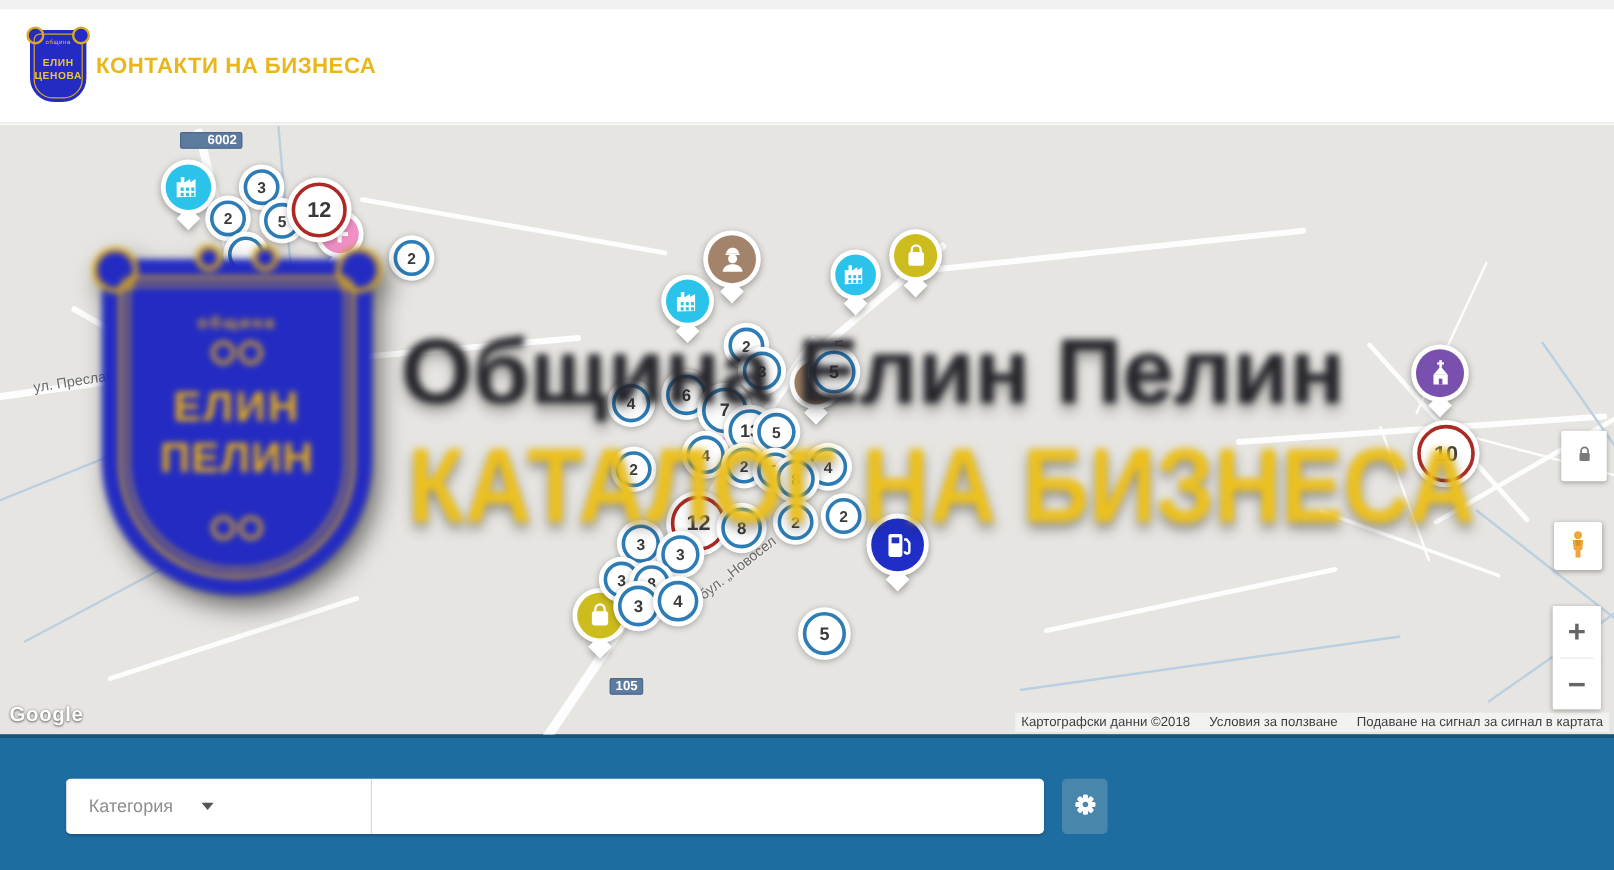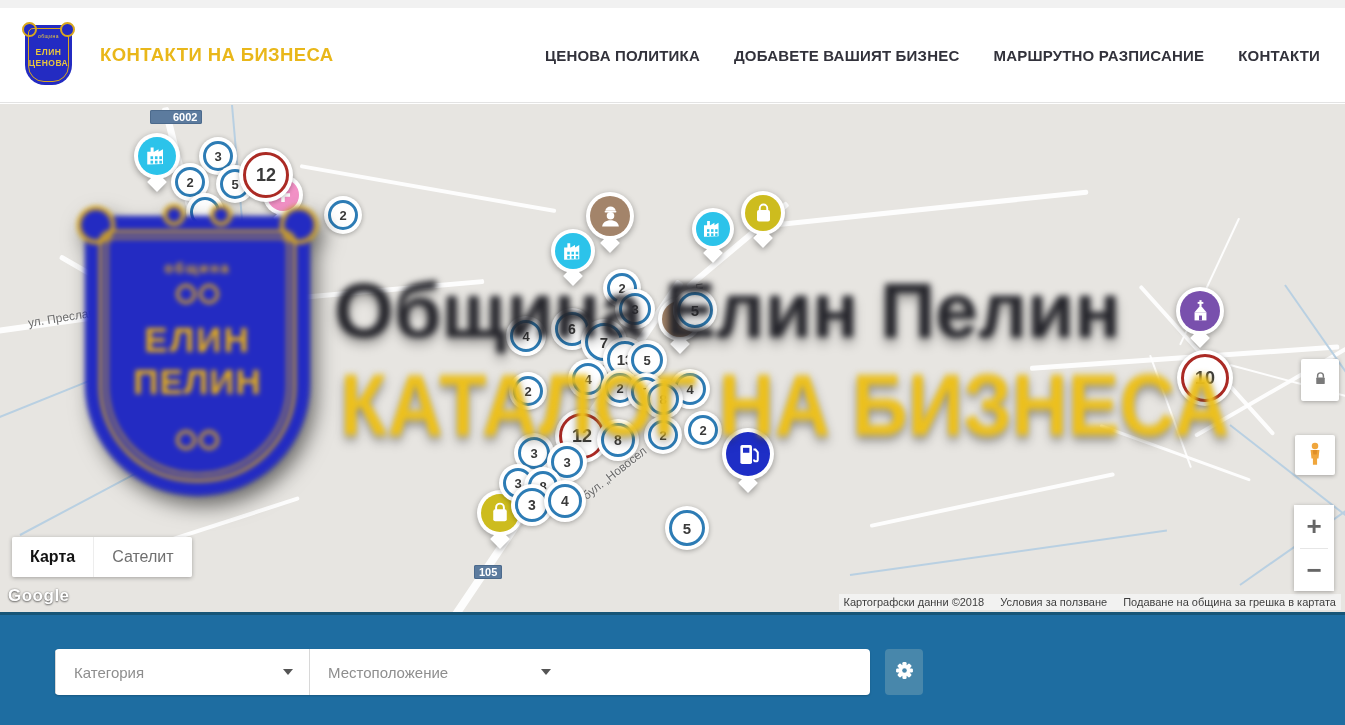--- a/index.html
+++ b/index.html
@@ -2,21 +2,21 @@
 <html><head>
 <meta charset="utf-8">
 <style>
   * { margin:0; padding:0; box-sizing:border-box; font-family:"Liberation Sans", sans-serif; }
   html,body { background:#ffffff; }
   .page { position:relative; width:1345px; height:725px; overflow:hidden; background:#fff; }
 
   
   .topstrip { position:absolute; left:0; top:0; width:100%; height:8px; background:#f1f1f1; }
   header { position:absolute; left:0; top:8px; width:100%; height:95px; background:#fff; border-bottom:1px solid #e3e3e3; display:flex; align-items:center; justify-content:space-between; padding:0 25px 0 25px; z-index:50; }
-  .brand { display:flex; align-items:center; gap:28px; }
+  .brand { display:flex; align-items:center; gap:8px; }
   .logo-sm { position:relative; width:47px; height:60px; background:#232bc2; border-radius:8px 8px 20px 20px; flex:0 0 auto; }
   .logo-sm::before, .logo-sm::after { content:""; position:absolute; top:-3px; width:11px; height:11px; border:2px solid #d9a81e; background:#232bc2; border-radius:50%; }
   .logo-sm::before { left:-3px; } .logo-sm::after { right:-3px; }
   .logo-sm-border { position:absolute; inset:3px; border:1.5px solid #d9a81e; border-radius:5px 5px 16px 16px; }
   .logo-sm-txt-top { position:absolute; top:8px; width:100%; text-align:center; font-size:5px; color:#e8c53f; letter-spacing:.5px; }
   .logo-sm-line1 { position:absolute; top:22px; width:100%; text-align:center; font-size:8.5px; font-weight:bold; color:#e8c53f; letter-spacing:.5px; }
   .logo-sm-line2 { position:absolute; top:33px; width:100%; text-align:center; font-size:8.5px; font-weight:bold; color:#e8c53f; letter-spacing:.5px; }
   .brand-title { font-size:22px; font-weight:bold; color:#4d4d4d; line-height:1.15; }
   .brand-subtitle { font-size:18.5px; font-weight:bold; color:#e9b71a; letter-spacing:.4px; }
   nav { display:flex; align-items:center; gap:34px; }
@@ -77,21 +77,21 @@
   
   .searchbar { position:absolute; left:0; top:612px; width:1345px; height:113px; background:#1e6da1; border-top:3px solid #175577; display:flex; }
   .search-left { position:relative; width:985px; height:100%; }
   .search-right { position:relative; width:360px; height:100%; background:#19587e; display:flex; align-items:center; justify-content:center; }
   .input-group { position:absolute; left:55px; top:34px; width:815px; height:46px; background:#fff; border-radius:4px; display:flex; align-items:stretch; overflow:hidden; box-shadow:0 1px 2px rgba(0,0,0,.2); }
   .ig-section { display:flex; align-items:center; }
   .ig-keyword { width:303px; padding-left:18px; gap:12px; }
   .ig-keyword input { border:none; outline:none; width:230px; font-size:15px; color:#444; }
   .ig-keyword input::placeholder { color:#9a9a9a; }
   .ig-divider { width:1px; background:#d8d8d8; }
-  .ig-select { justify-content:space-between; padding:0 16px 0 18px; cursor:pointer;gap:24px; }
+  .ig-select { padding:0 16px 0 18px; cursor:pointer;gap:24px; }
   .ig-cat { width:253px; } .ig-loc { width:257px; }
   .ig-placeholder { font-size:15px; color:#8e8e8e; }
   .caret { width:0; height:0; border-left:5px solid transparent; border-right:5px solid transparent; border-top:6px solid #555; }
   .gear-btn { position:absolute; left:885px; top:34px; width:38px; height:46px; background:#4887ab; border:none; border-radius:4px; display:flex; align-items:center; justify-content:center; cursor:pointer; }
   .search-btn { width:305px; height:45px; background:linear-gradient(#eecb2e,#e5bd13); border:none; border-radius:4px; display:flex; align-items:center; justify-content:center; gap:11px; cursor:pointer; box-shadow:0 1px 2px rgba(0,0,0,.25); }
   .search-btn span.lbl { font-size:17px; font-weight:bold; color:#fff; letter-spacing:.5px; }
 </style>
 </head>
 <body>
 
@@ -103,26 +103,20 @@
       <div class="logo-sm">
         <div class="logo-sm-border"></div>
         <div class="logo-sm-txt-top">община</div>
         <div class="logo-sm-line1">ЕЛИН</div>
         <div class="logo-sm-line2">ЦЕНОВА</div>
       </div>
       <div>
         <div class="brand-subtitle">КОНТАКТИ НА БИЗНЕСА</div>
       </div>
     </div>
-    <nav>
-      <a class="nav-item">ЦЕНОВА ПОЛИТИКА</a>
-      <a class="nav-item">ДОБАВЕТЕ ВАШИЯТ БИЗНЕС</a>
-      <a class="nav-item">МАРШРУТНО РАЗПИСАНИЕ</a>
-      <a class="nav-item">КОНТАКТИ</a>
-    </nav>
   </header>
 
   <div class="map">
     <div id="roads">
         <div class="road" style="left: 165px; top: 0px; width: 124px; height: 7px; transform: rotate(76deg);"></div>
         <div class="road" style="left: 60px; top: 150px; width: 200px; height: 5px; transform: rotate(30deg);"></div>
         <div class="road" style="left: -10px; top: 225px; width: 280px; height: 6px; transform: rotate(-8deg);"></div>
         <div class="road" style="left: 255px; top: 195px; width: 230px; height: 5px; transform: rotate(-5deg);"></div>
         <div class="road" style="left: 440px; top: 530px; width: 430px; height: 8px; transform: rotate(-56deg);"></div>
         <div class="road" style="left: 688px; top: 180px; width: 130px; height: 6px; transform: rotate(-40deg);"></div>
@@ -140,21 +134,21 @@
         <div class="water" style="left: -20px; top: 320px; width: 140px; height: 2px; transform: rotate(-22deg);"></div>
         <div class="water" style="left: 232px; top: 0px; width: 150px; height: 2px; transform: rotate(85deg);"></div>
         <div class="water" style="left: 1230px; top: 320px; width: 260px; height: 2px; transform: rotate(38deg);"></div>
         <div class="water" style="left: 1285px; top: 180px; width: 220px; height: 2px; transform: rotate(55deg);"></div>
         <div class="water" style="left: 850px; top: 470px; width: 320px; height: 2px; transform: rotate(-8deg);"></div>
         <div class="water" style="left: 20px; top: 430px; width: 230px; height: 2px; transform: rotate(-28deg);"></div>
         <div class="water" style="left: 1240px; top: 480px; width: 140px; height: 2px; transform: rotate(-35deg);"></div>
       </div>
     <div id="roadlabels">
         <div class="road-badge" style="left: 150px; top: 6px; padding-left: 23px;">6002</div>
-        <div class="road-badge" style="left: 474px; top: 461px;">105</div>
+        <div class="road-badge" style="left: 508px; top: 461px;">105</div>
         <div class="road-label" style="left: 28px; top: 212px; transform: rotate(-9deg);">ул. Преслав</div>
         <div class="road-label" style="left: 584px; top: 386px; transform: rotate(-38deg);">бул. „Новосел</div>
         <div class="road-label" style="left: 700px; top: 172px; transform: rotate(83deg);">ци</div>
       </div>
     <div id="markers">
         <div class="pin" style="left: 134px; top: 29px; width: 46px; height: 59px;">
           <div class="pin-tail"></div>
           <div class="pin-circle" style="height:46px;">
             <div class="pin-inner" style="background:#2cc3ea;">
               <span class="pin-icon" style="width:26px;height:26px;">
@@ -425,31 +419,27 @@
           <div class="wm-orn wm-orn-bottom">
               <span></span>
               <span></span>
             </div>
         </div>
       </div>
       <div class="wm-text1">Община Елин Пелин</div>
       <div class="wm-text2">КАТАЛОГ НА БИЗНЕСА</div>
     </div>
 
-    <div class="maptype">
-      <button class="mt-btn mt-map">Карта</button>
-      <button class="mt-btn mt-sat">Сателит</button>
-    </div>
 
     <div class="google-logo">Google</div>
 
     <div class="attribution">
       <span>Картографски данни ©2018</span>
       <a>Условия за ползване</a>
-      <a>Подаване на община за грешка в картата</a>
+      <a>Подаване на сигнал за сигнал в картата</a>
     </div>
 
     <button class="ctl-btn lock-btn">
       <span>
         <svg viewBox="0 0 20 20" width="17" height="17">
             <path fill="none" stroke="#7a7a7a" stroke-width="1.7" d="M6.6 9.2V6.8a3.4 3.4 0 0 1 6.8 0v2.4"></path>
             <rect x="5" y="8.8" width="10" height="7.8" rx="1" fill="#7a7a7a"></rect>
           </svg>
       </span>
     </button>
@@ -473,24 +463,20 @@
 
   <div class="searchbar">
     <div class="search-left">
       <div class="input-group">
         <div class="ig-divider"></div>
         <div class="ig-section ig-select ig-cat">
           <span class="ig-placeholder">Категория</span>
           <span class="caret"></span>
         </div>
         <div class="ig-divider"></div>
-        <div class="ig-section ig-select ig-loc">
-          <span class="ig-placeholder">Местоположение</span>
-          <span class="caret"></span>
-        </div>
       </div>
       <button class="gear-btn">
         <span>
           <svg viewBox="0 0 20 20" width="21" height="21">
               <g fill="#fff">
                 <rect x="8" y="2" width="4" height="16" rx="1.2"></rect>
                 <rect x="8" y="2" width="4" height="16" rx="1.2" transform="rotate(45 10 10)"></rect>
                 <rect x="8" y="2" width="4" height="16" rx="1.2" transform="rotate(90 10 10)"></rect>
                 <rect x="8" y="2" width="4" height="16" rx="1.2" transform="rotate(135 10 10)"></rect>
                 <circle cx="10" cy="10" r="5.4"></circle>

